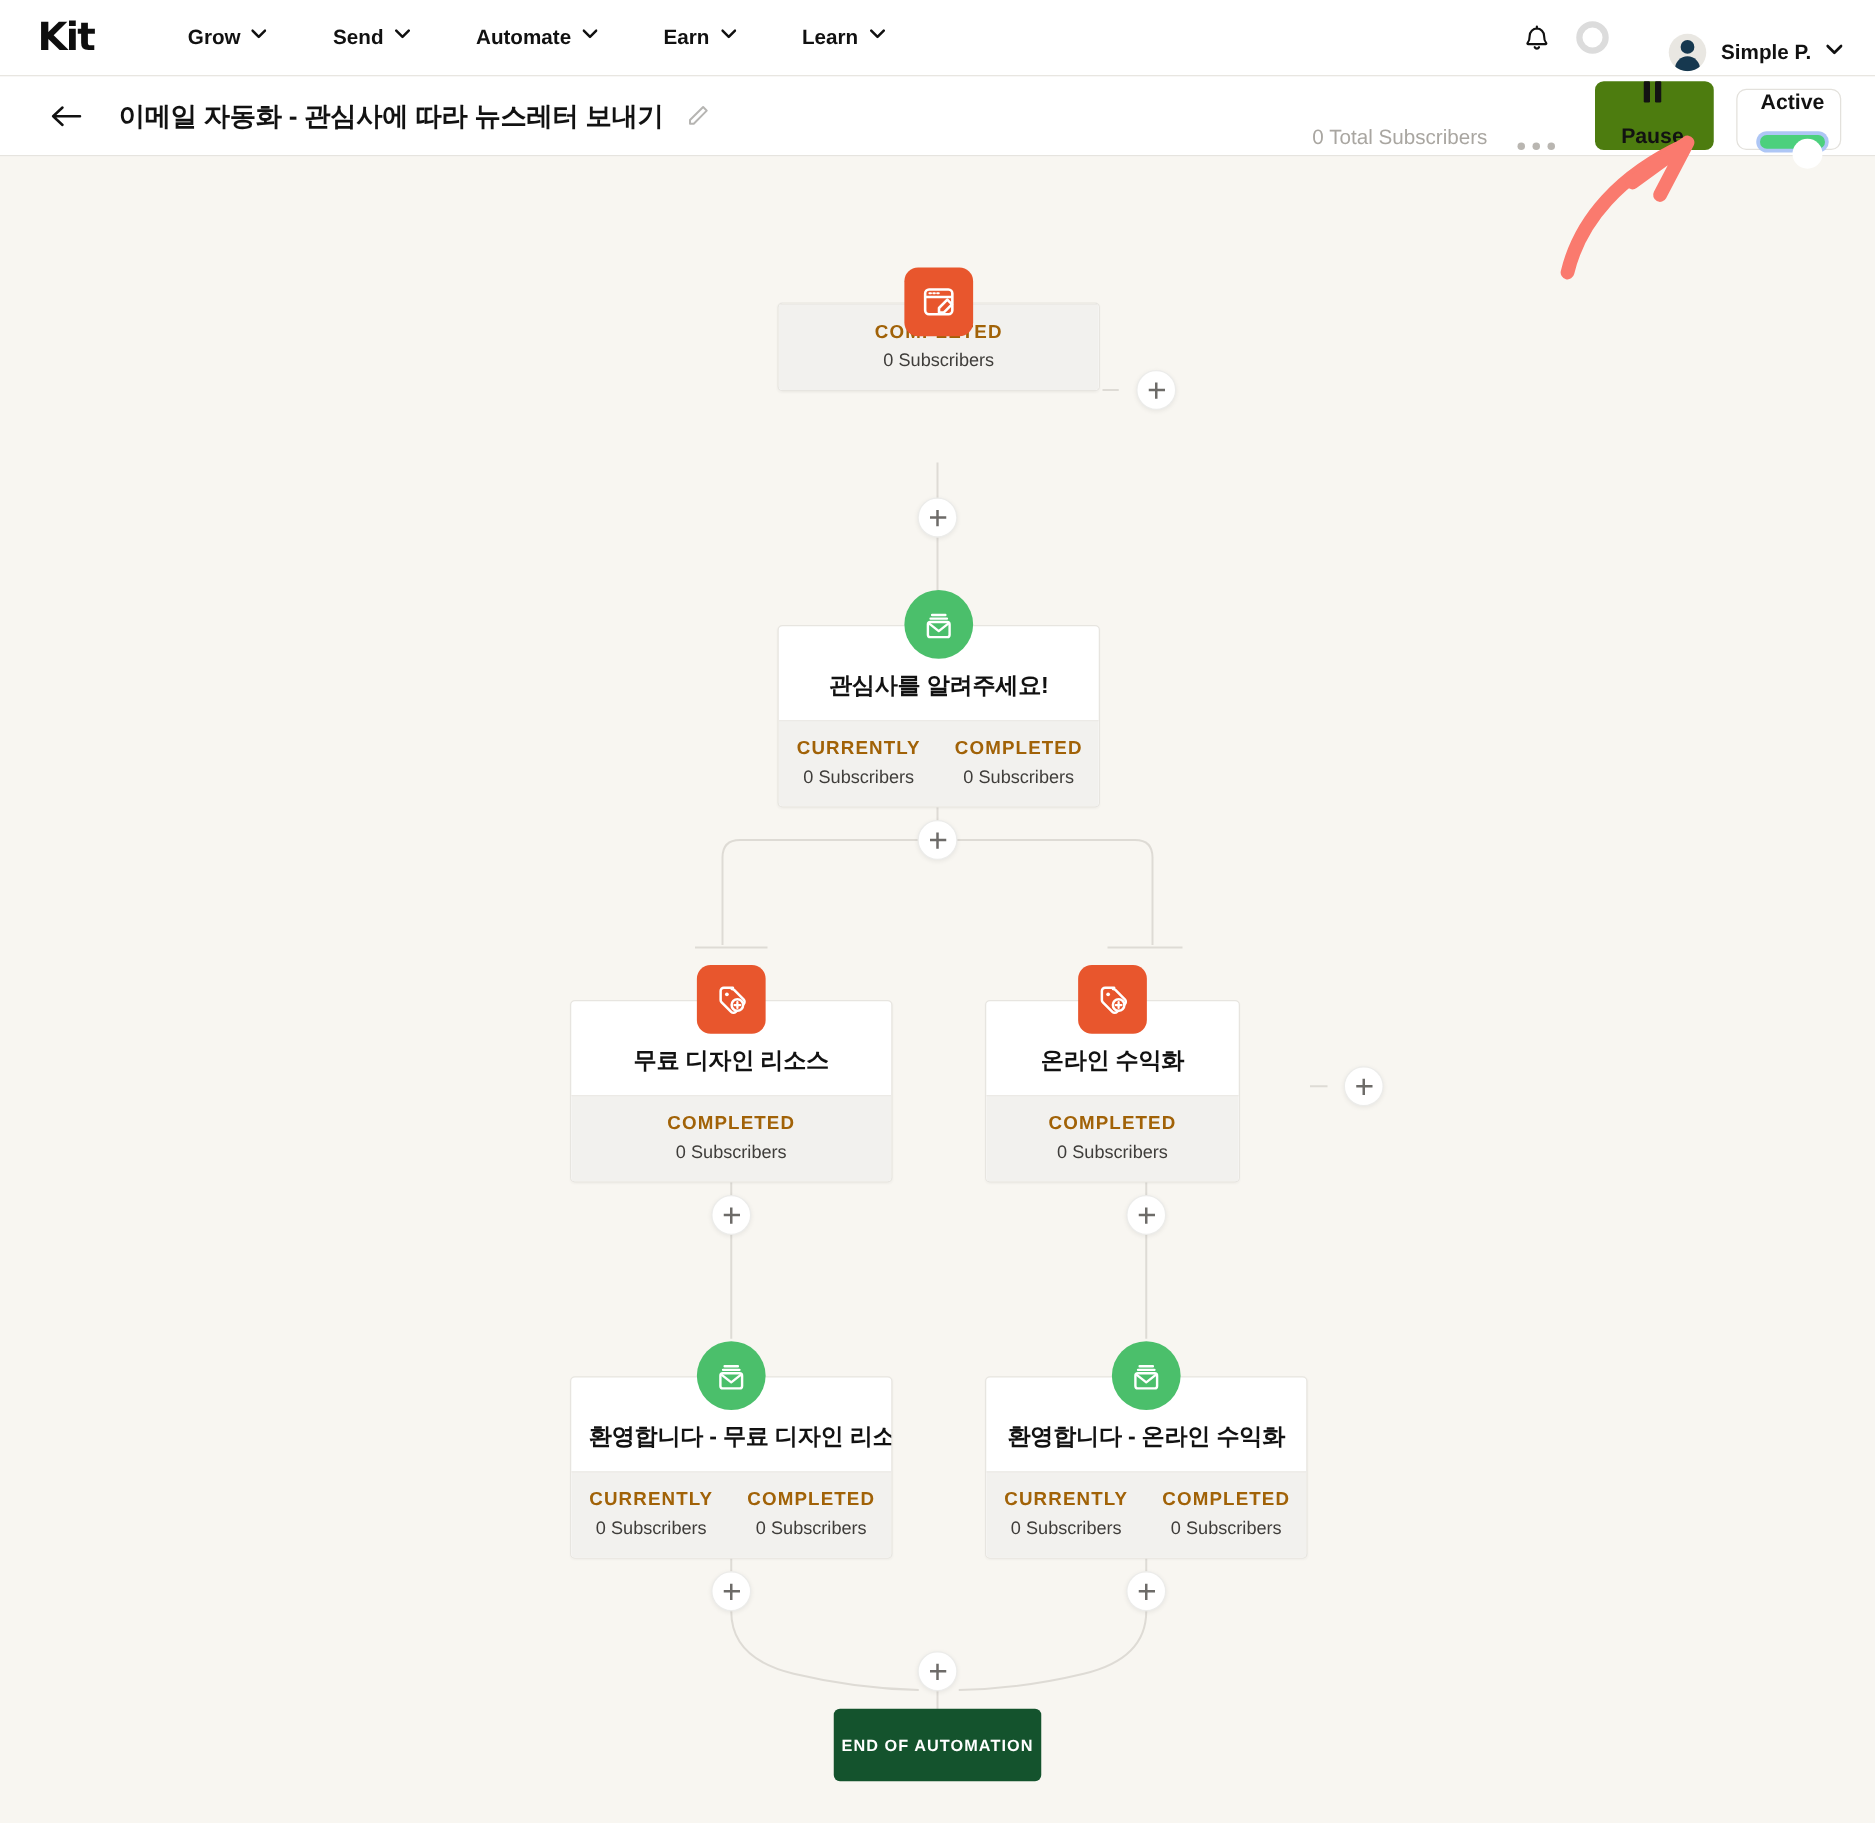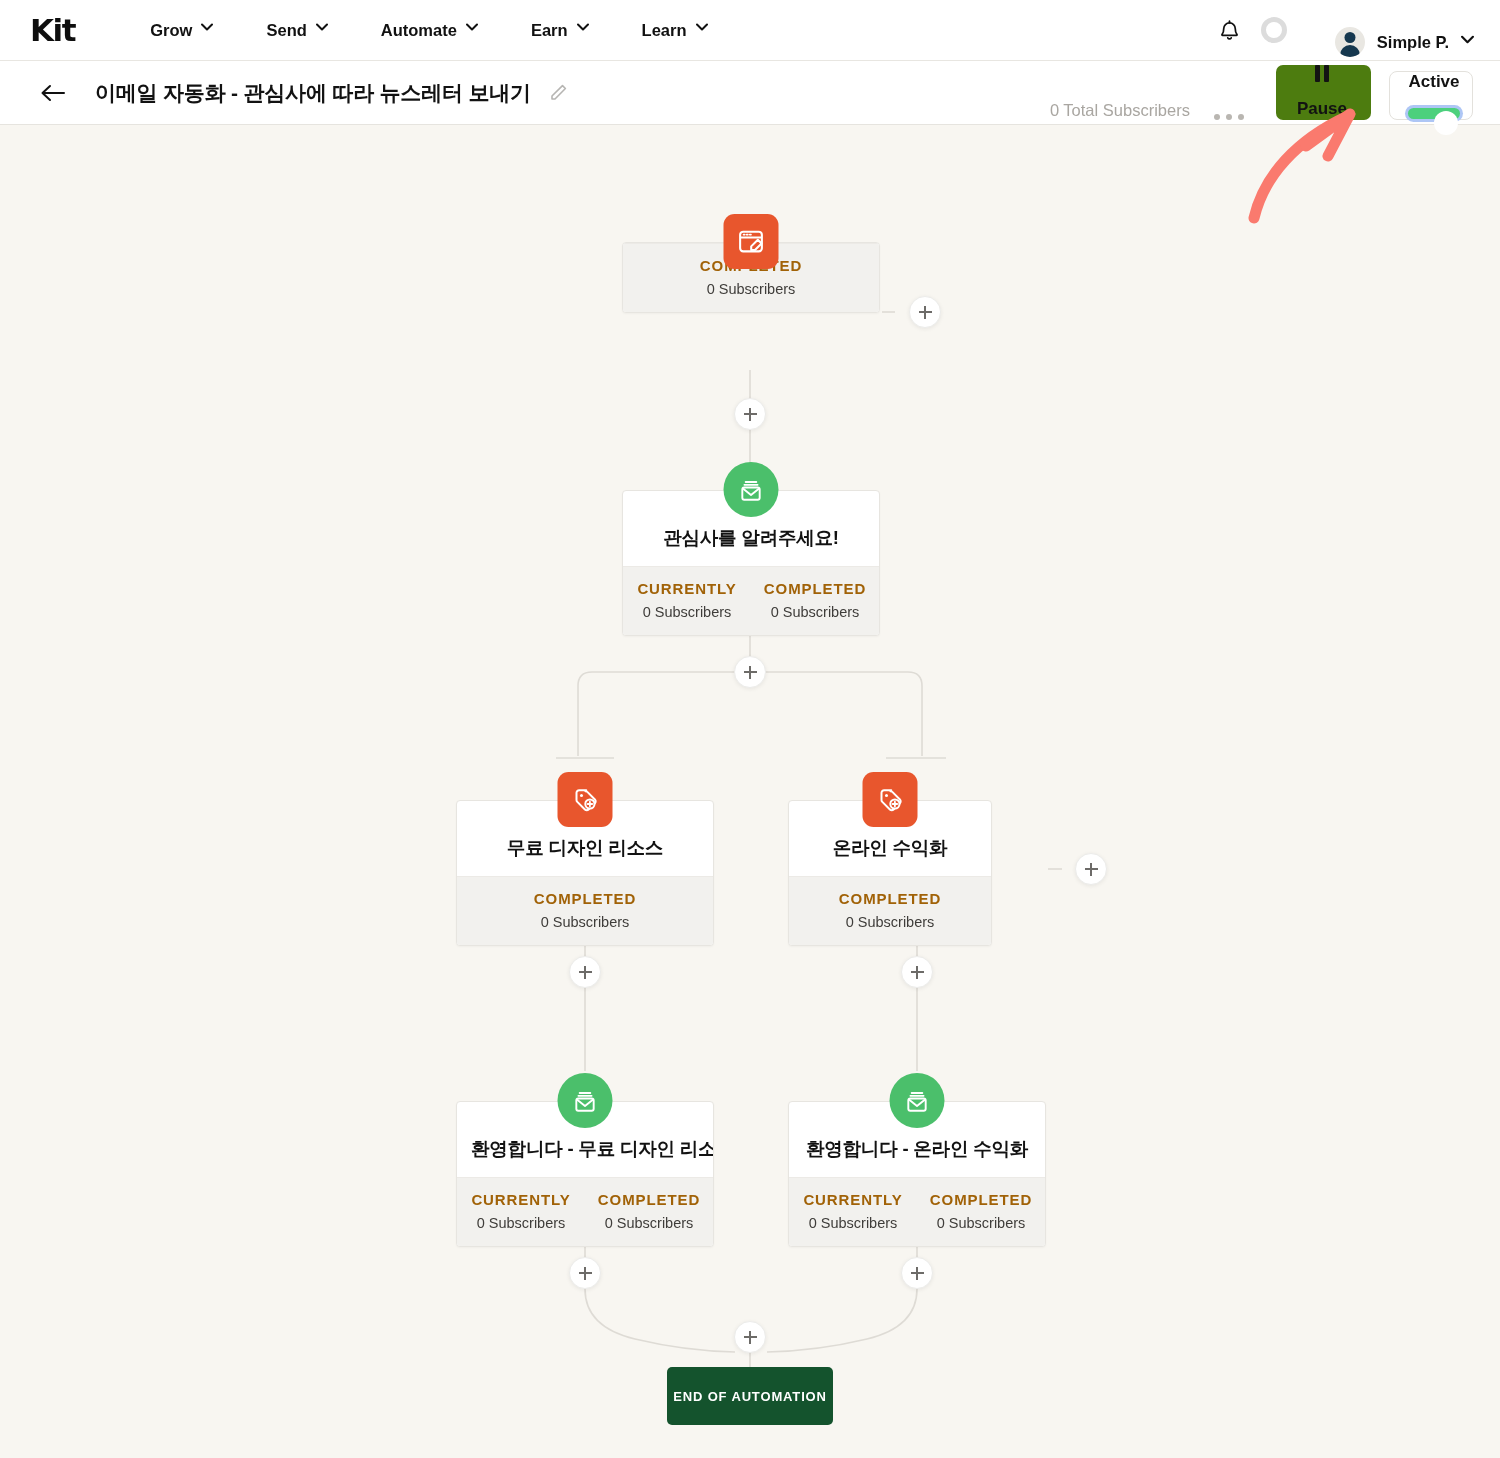--- a/index.html
+++ b/index.html
@@ -296,21 +296,21 @@
         <div class="col">
           <div class="k">COMPLETED</div>
           <div class="v">0 Subscribers</div>
         </div>
       </div>
     </div>
   </div>
   <div class="plus" style="left:909px; top:170px;"></div>
   <div class="plus" style="left:734px; top:272px;"></div>
 
-  <div class="node" style="left:622px; top:364px; width:258px;">
+  <div class="node" style="left:622px; top:374px; width:258px;">
     <div class="badge green">
       <svg viewBox="0 0 28 28" width="27" height="27" fill="none">
         <path d="M8.5 6.2h11M7.2 9.2h13.6" stroke="#fff" stroke-width="2" stroke-linecap="round"></path>
         <rect x="5" y="12" width="18" height="12.6" rx="2" stroke="#fff" stroke-width="2"></rect>
         <path d="M5.6 13l8.4 6.6L22.4 13" stroke="#fff" stroke-width="2" stroke-linejoin="round"></path>
       </svg>
     </div>
     <div class="card">
       <div class="title">관심사를 알려주세요!</div>
       <div class="stats">

